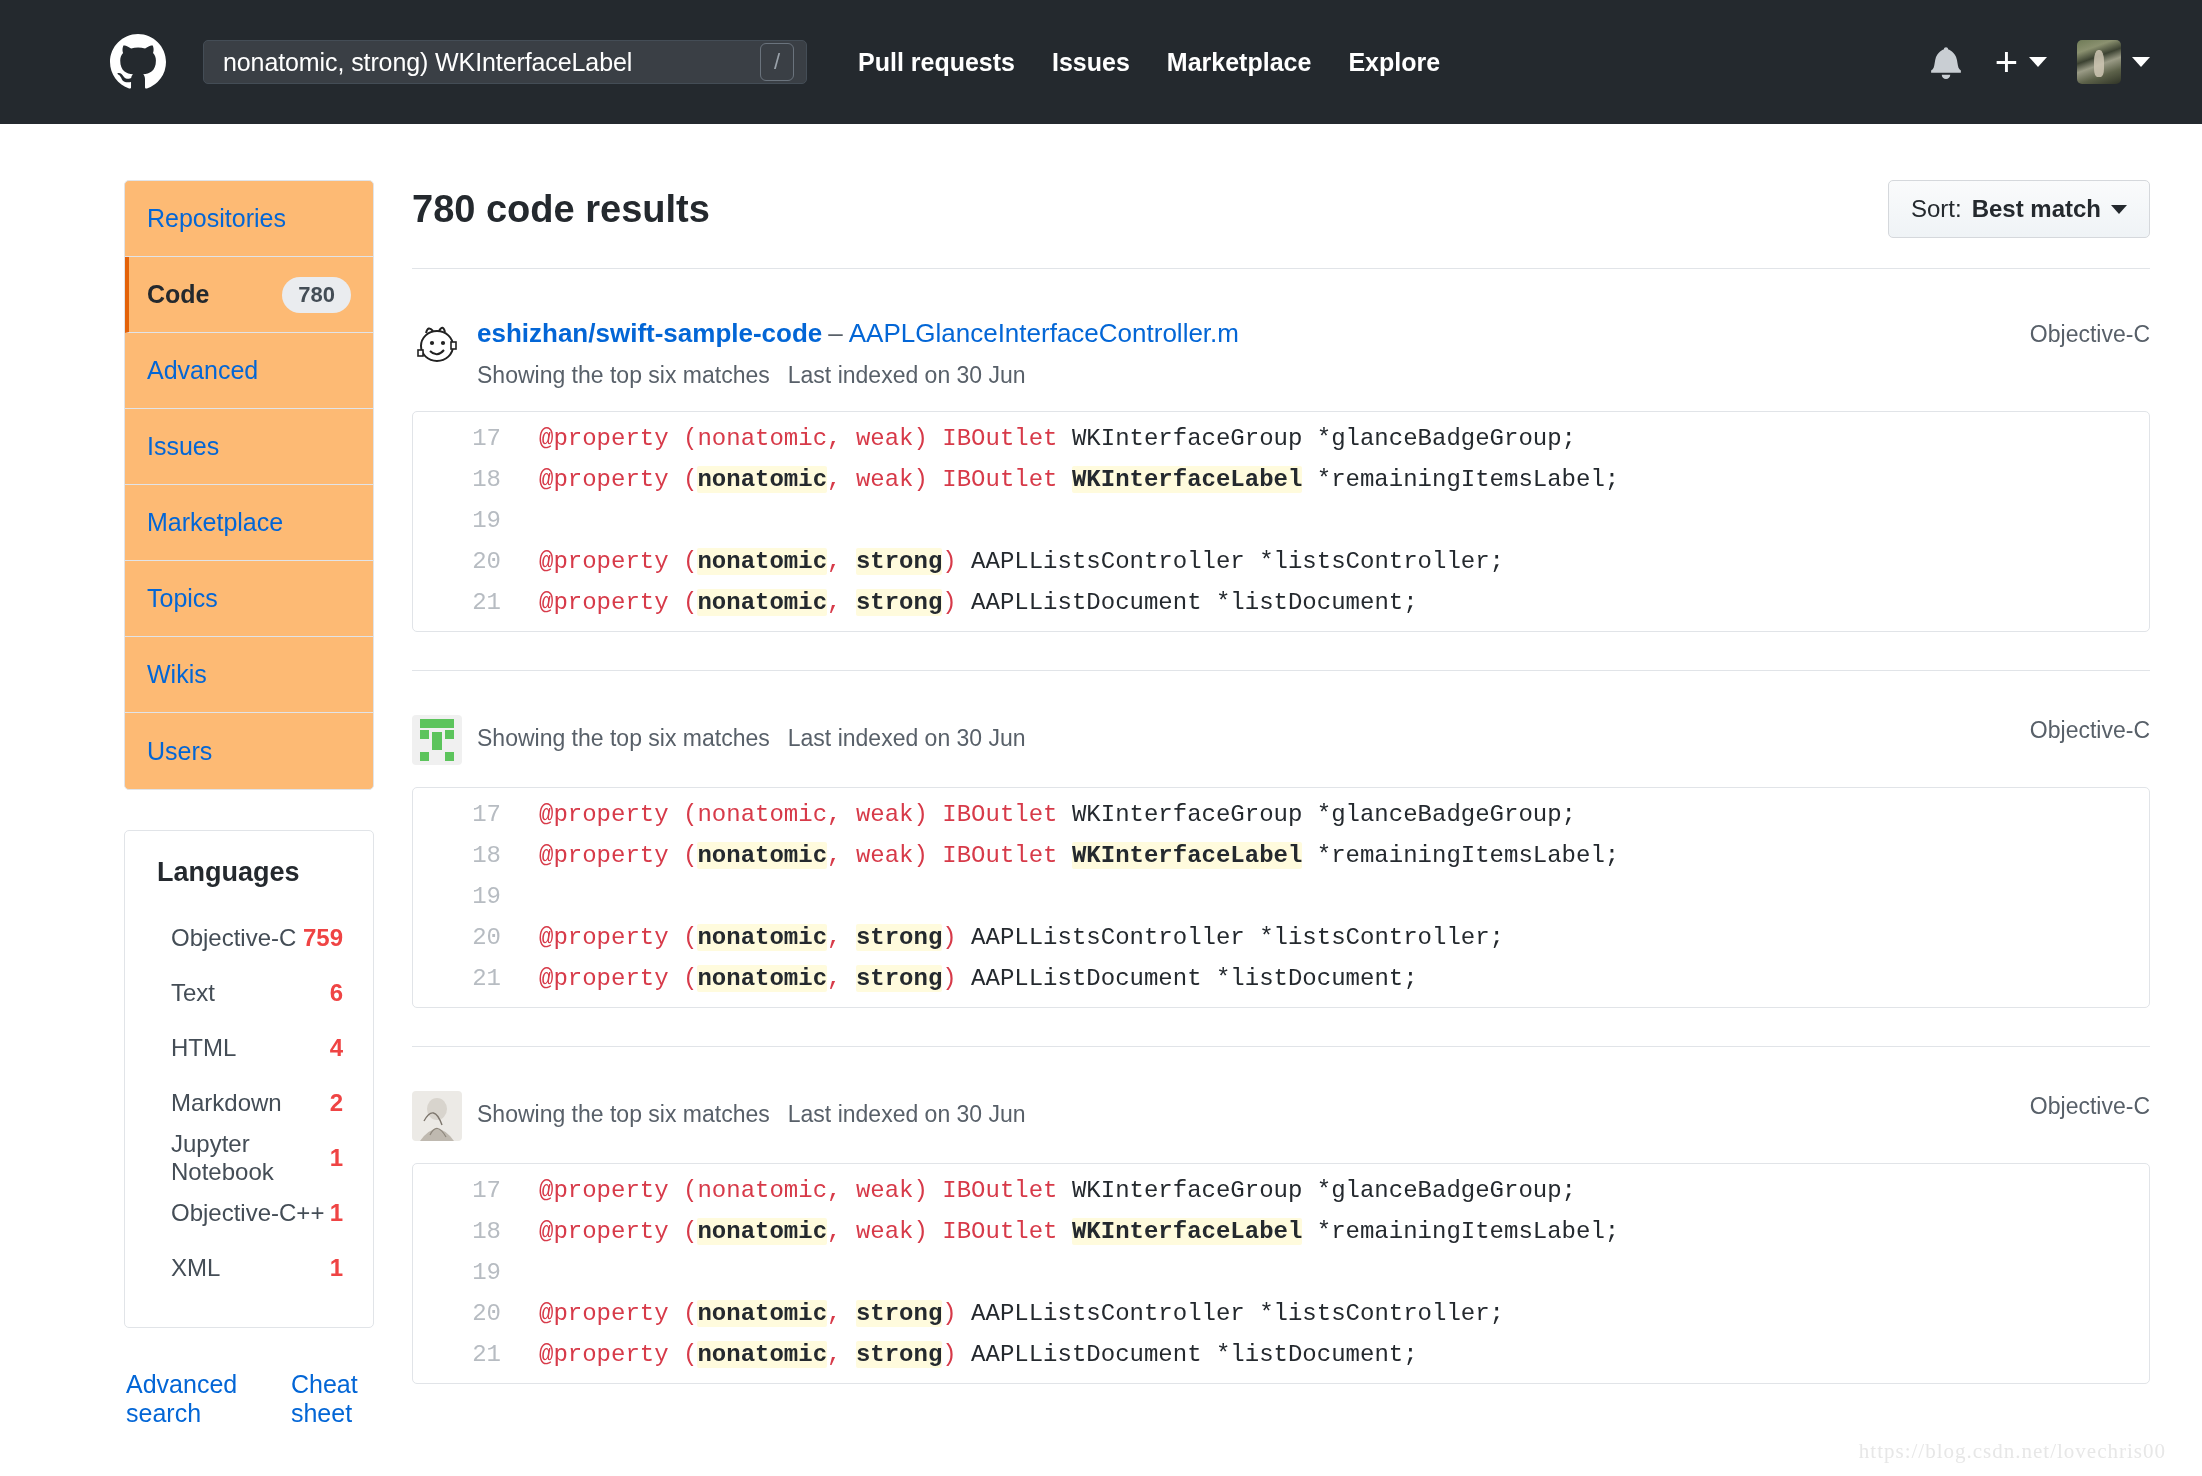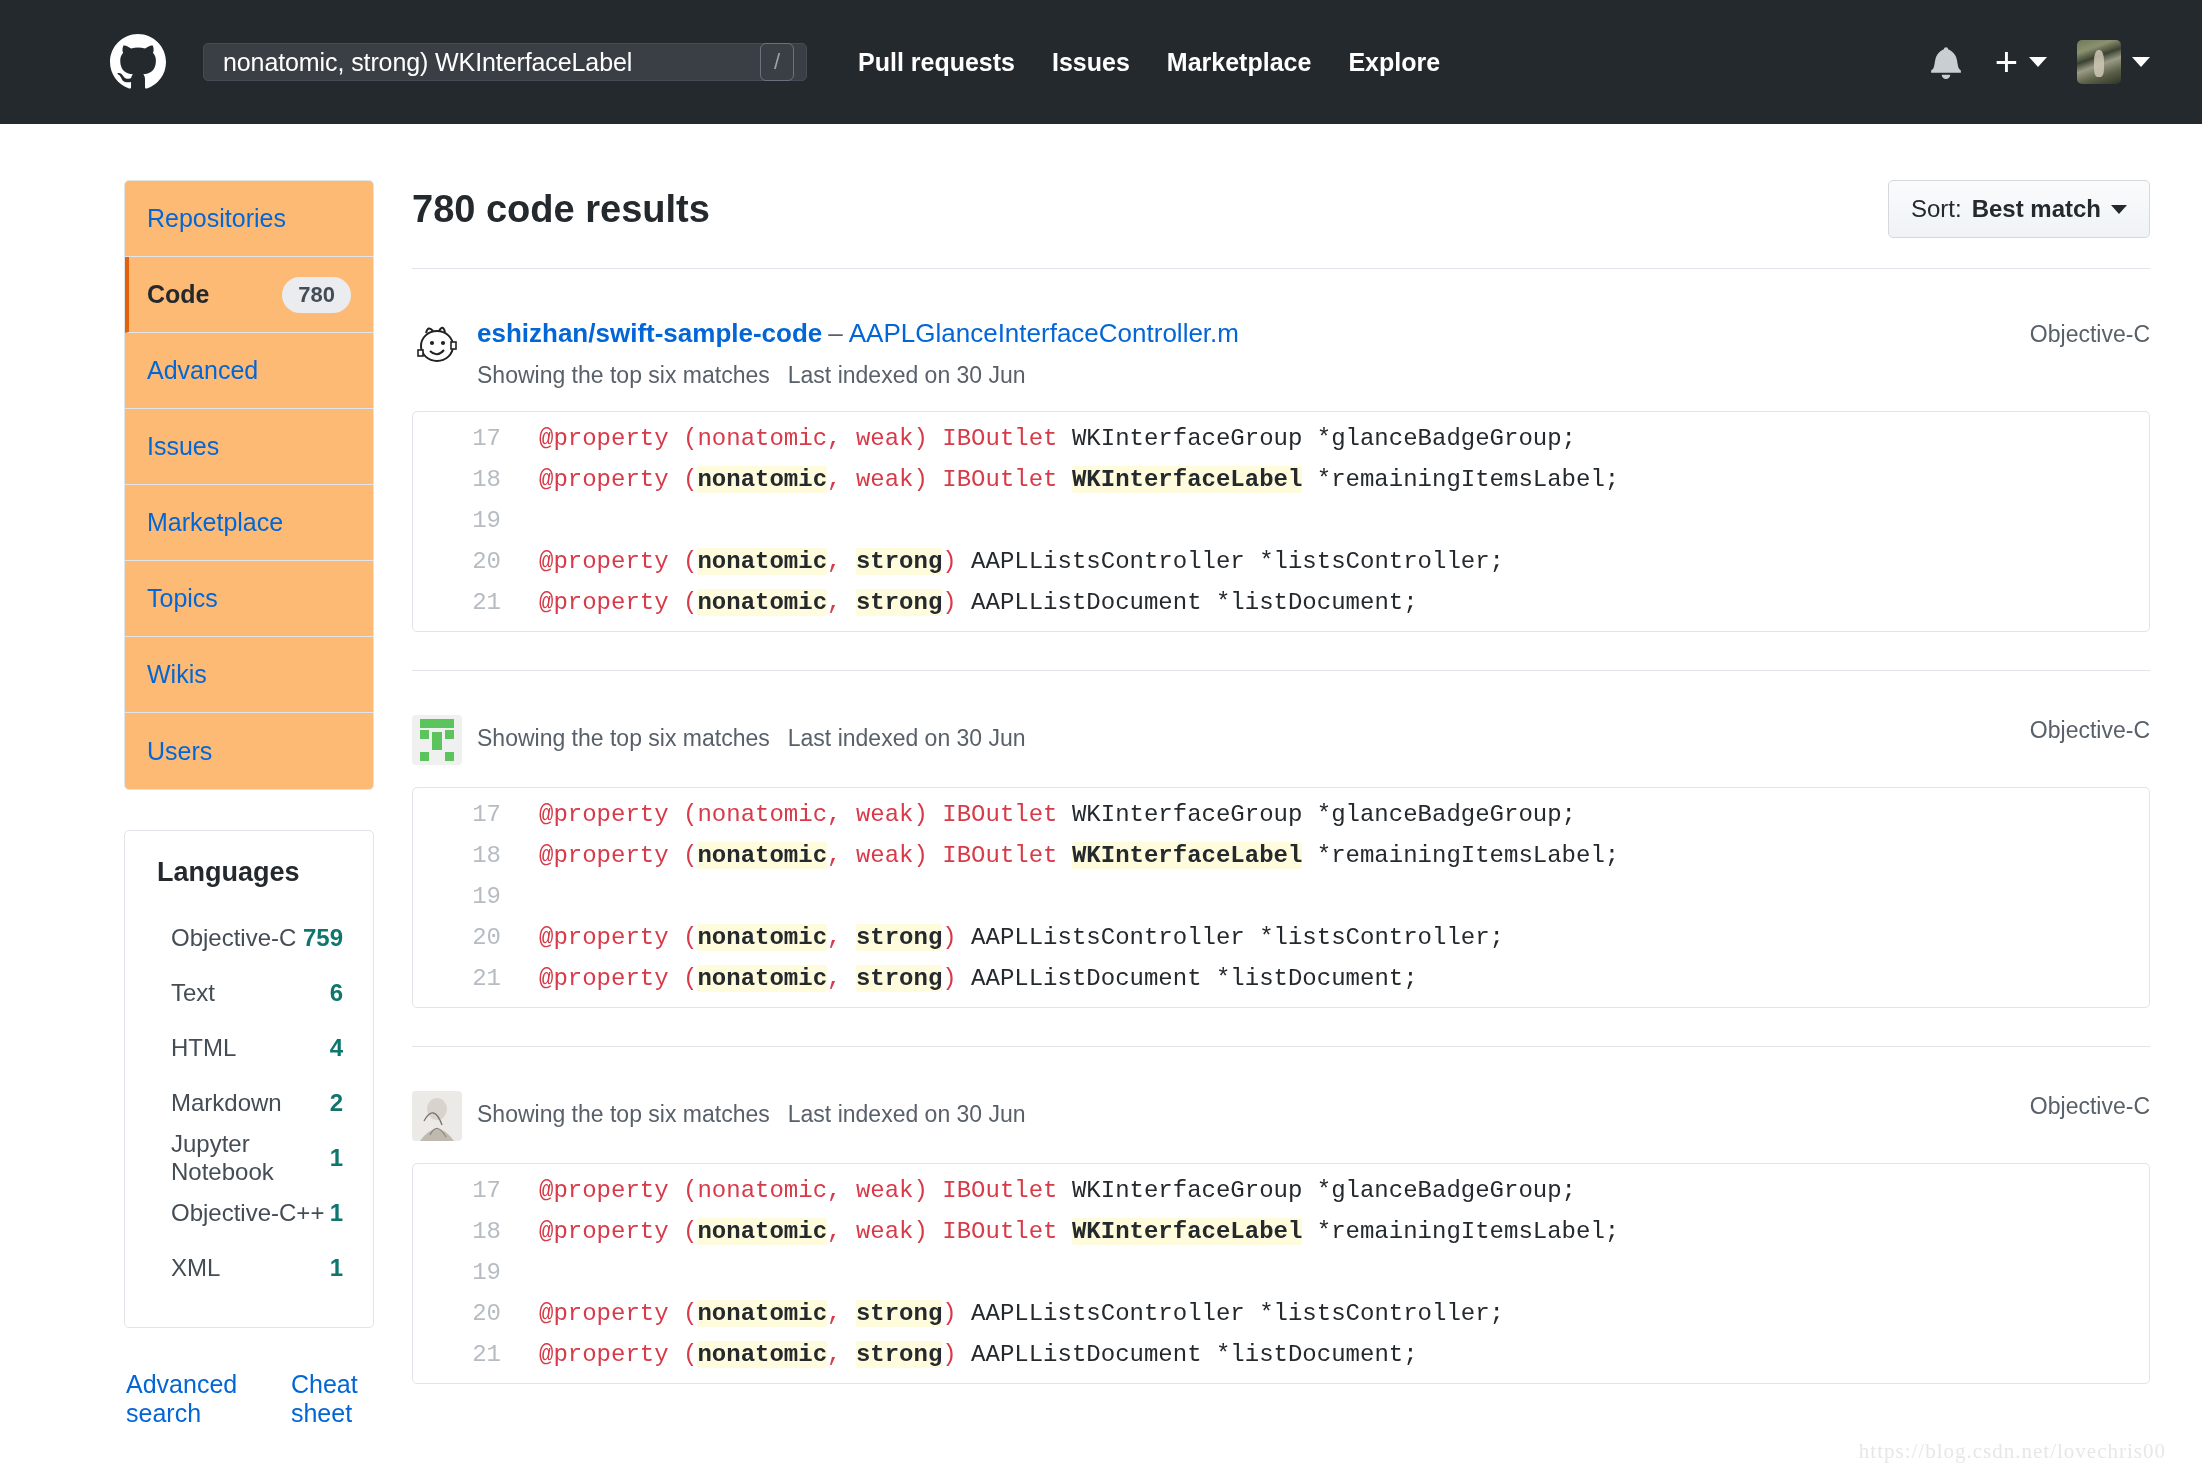--- a/index.html
+++ b/index.html
@@ -18,21 +18,21 @@
     align-items: center;
     padding: 0 52px 0 110px;
     position: relative;
   }
   .gh-logo { width: 56px; height: 56px; flex: 0 0 auto; }
   .gh-logo svg { display: block; width: 56px; height: 56px; fill: #ffffff; }
 
   .search-wrap {
     margin-left: 37px;
     width: 604px;
-    height: 38px;
+    height: 44px;
     background: #3a3f45;
     border: 1px solid #444d56;
     border-radius: 5px;
     display: flex;
     align-items: center;
     padding: 0 12px 0 19px;
   }
   .search-input {
     flex: 1 1 auto;
     background: transparent;
@@ -153,21 +153,21 @@
     margin-bottom: 22px;
   }
   .lang-row {
     display: flex; align-items: center;
     height: 55px;
     font-size: 24px;
     color: #444d56;
     cursor: pointer;
   }
   .lang-name { flex: 1 1 auto; padding-left: 14px; }
-  .lang-count { font-weight: bold; color: #0f766e; }
+  .lang-count { font-weight: bold; color: #ef4444; }
 
   .side-links {
     margin-top: 42px;
     display: flex; gap: 46px;
     padding-left: 2px;
   }
   .side-links a {
     color: #0366d6; font-size: 25px; text-decoration: none;
   }
 

